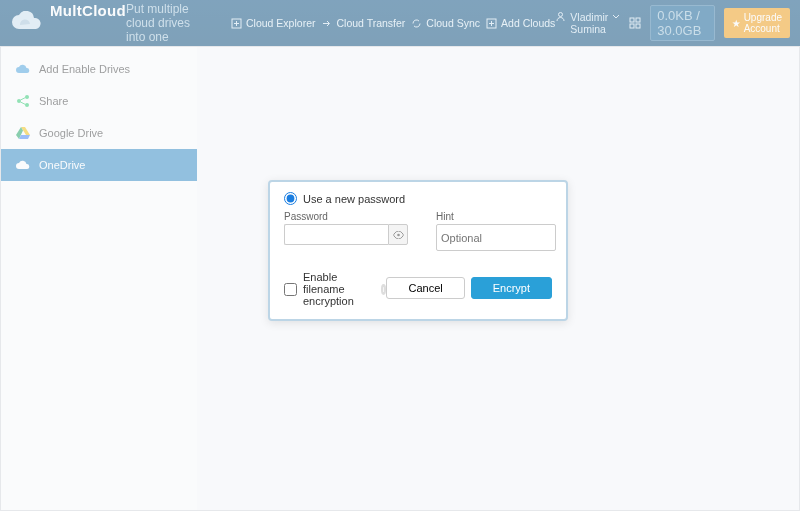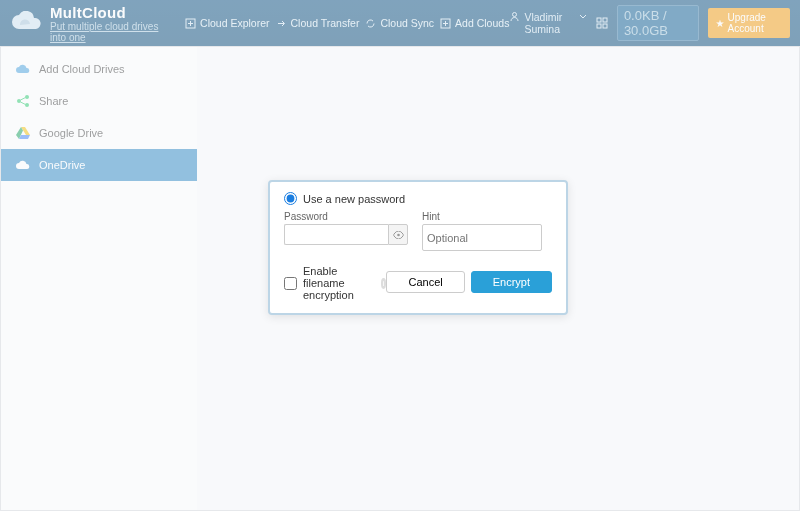--- a/index.html
+++ b/index.html
@@ -10,23 +10,23 @@
     height: 46px;
     background: linear-gradient(#0a4f80, #084a78);
     display: flex;
     align-items: center;
     padding: 0 10px;
     color: #cfe3f0;
     font-size: 11px;
   }
   .logo-wrap { display: flex; align-items: center; gap: 6px; margin-right: 26px; }
   .logo-icon svg { display: block; }
-  .logo-text { display: flex; flex-direction: column; }
+  .logo-text { display: flex; flex-direction: row; }
   .logo-text .brand { font-size: 15px; color: #fff; font-weight: bold; letter-spacing: .3px;}
-  .logo-text .tag { font-size: 10px; color: #a9c9dc; text-decoration: underline; }
+  .logo-text .tag { font-size: 12px; color: #a9c9dc; }
   .nav { display: flex; align-items: center; gap: 6px; }
   .nav-item { display: flex; align-items: center; gap: 4px; color: #d9eaf3; font-size: 10.5px; cursor: pointer; white-space: nowrap; }
   .nav-icon { width: 11px; height: 11px; display:inline-flex; align-items:center; justify-content:center; }
   .header-right { margin-left: auto; display: flex; align-items: center; gap: 9px; }
   .user-chip { display:flex; align-items:flex-start; gap:4px; font-size:10.5px; }
   .grid-icon { width:12px; height:12px; }
   .storage-box { border:1px solid #3a7aa6; background:#0d5d92; padding:2px 6px; font-size:13px; color:#9fc4d9; border-radius:2px; }
   .upgrade-btn { background:#f39c12; color:#fff; font-size:10px; padding:4px 8px; border-radius:2px; display:flex; align-items:center; gap:3px; cursor:pointer; }
 
   
@@ -44,21 +44,21 @@
     background:#fff; border:2px solid #bcd5e6; border-radius:4px;
     box-shadow:0 2px 10px rgba(0,0,0,0.1);
     padding:0;
   }
   .modal-head { display:flex; align-items:center; justify-content:space-between; padding:8px 12px 6px; }
   .modal-title { font-size:12px; font-weight:bold; color:#888; }
   .close-x { color:#aaa; cursor:pointer; font-size:14px; }
   .modal-body { padding:4px 14px 12px; font-size:11px; color:#333; }
   .radio-row { display:flex; align-items:center; gap:6px; margin:6px 0; }
   .radio-row input[type=radio]{ accent-color:#1a7de0; }
-  .fields { display:flex; gap:14px; margin:4px 0 8px; }
+  .fields { display:flex; gap:28px; margin:4px 0 14px; }
   .field { display:flex; flex-direction:column; }
   .field label { font-size:10px; color:#666; margin-bottom:2px; }
   .pw-wrap { display:flex; }
   .pw-wrap input { width:104px; height:21px; border:1px solid #ccc; border-right:none; border-radius:2px 0 0 2px; padding:2px 4px; font-size:11px; }
   .pw-toggle { width:20px; height:21px; border:1px solid #ccc; background:#f4f4f4; border-radius:0 2px 2px 0; display:flex; align-items:center; justify-content:center; cursor:pointer; }
   .hint-in { width:120px; height:27px; border:1px solid #ccc; border-radius:2px; padding:2px 4px; font-size:11px; }
   .chk-row { display:flex; align-items:center; gap:6px; margin-top:6px; }
   .info-i { width:11px; height:11px; border-radius:50%; background:#ddd; color:#fff; font-size:8px; display:inline-flex; align-items:center; justify-content:center; }
   .modal-foot { display:flex; justify-content:flex-end; gap:6px; padding-top:4px; }
   .btn { font-size:11px; padding:4px 21px; border-radius:3px; cursor:pointer; border:1px solid #ccc; background:#fff; }
@@ -143,21 +143,21 @@
 </div>
 
 <div class="main">
   <div class="sidebar">
     <div class="sidebar-item">
       <span class="sb-icon">
           <svg width="16" height="12" viewBox="0 0 16 12">
             <path d="M12 10H4a3 3 0 0 1 0-6 4 4 0 0 1 7.5 1A2.5 2.5 0 0 1 12 10z" fill="#4aa3df"></path>
           </svg>
         </span>
-      <span>Add Cloud Drives</span>
+      <span>Add Enable Drives</span>
     </div>
     <div class="sidebar-item">
       <span class="sb-icon">
           <svg width="14" height="14" viewBox="0 0 14 14">
             <circle cx="3" cy="7" r="2" fill="#2ecc71"></circle>
             <circle cx="11" cy="3" r="2" fill="#2ecc71"></circle>
             <circle cx="11" cy="11" r="2" fill="#2ecc71"></circle>
             <path d="M4.5 6l5-2.5M4.5 8l5 2.5" stroke="#2ecc71"></path>
           </svg>
         </span>

